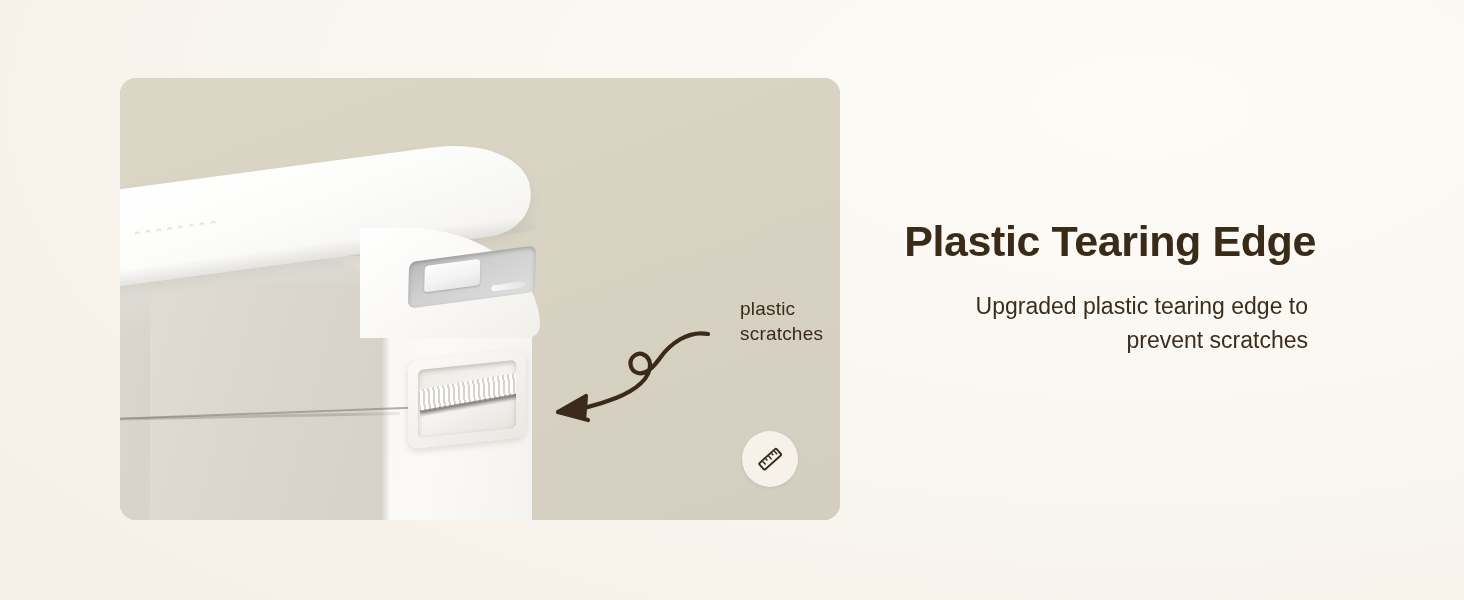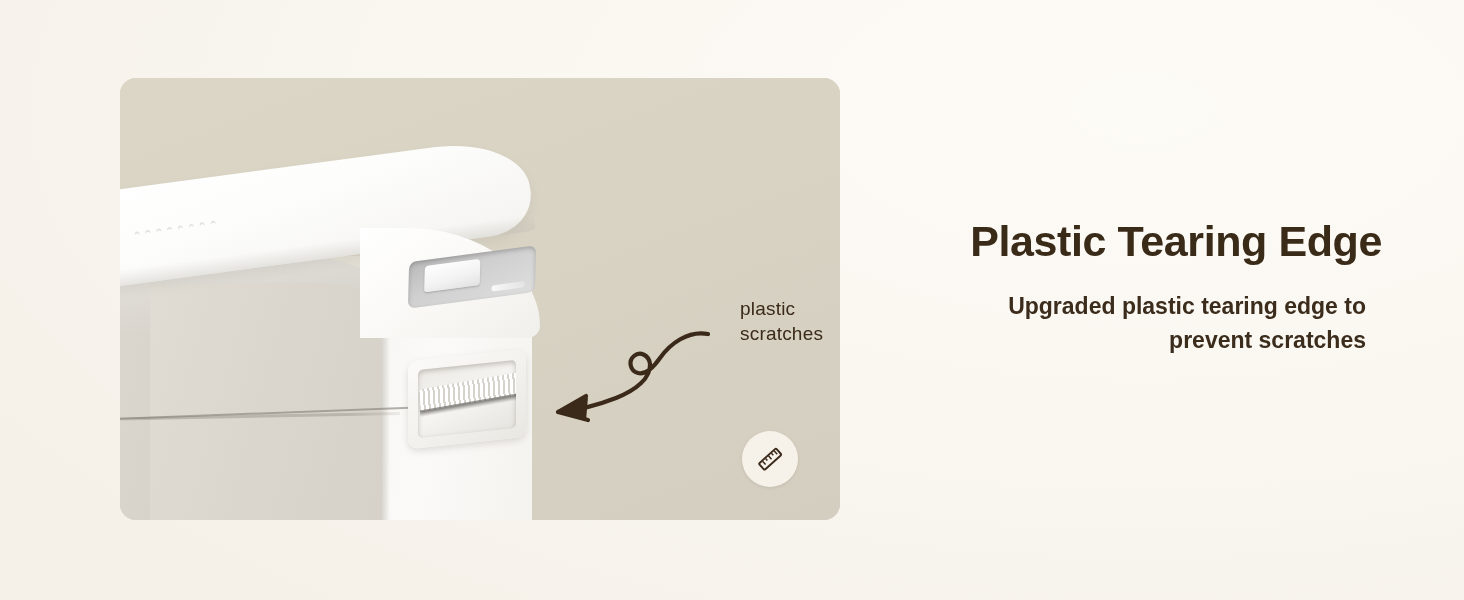--- a/index.html
+++ b/index.html
@@ -295,40 +295,40 @@
     background: #f6f2e9;
     display: flex;
     align-items: center;
     justify-content: center;
     box-shadow: 0 1px 3px rgba(120,112,98,0.18);
   }
 
   
   .text-col {
     position: absolute;
-    left: 912px;
+    left: 846px;
     top: 215px;
     width: 470px;
     text-align: right;
   }
   .headline {
     margin: 0;
     color: #3a2a18;
     font-size: 43px;
     line-height: 52px;
     font-weight: 700;
     letter-spacing: -0.4px;
     text-align: right;
   }
   .subhead {
-    margin: 22px 16px 0 0;
+    margin: 22px 8px 0 0;
     color: #3b2c1c;
     font-size: 23px;
     line-height: 34px;
-    font-weight: 700;
+    font-weight: 400;
     text-align: right;
     white-space: pre-line;
   }
 </style>
 </head>
 <body>
 
 <div class="page">
 
   <div class="image-card">

